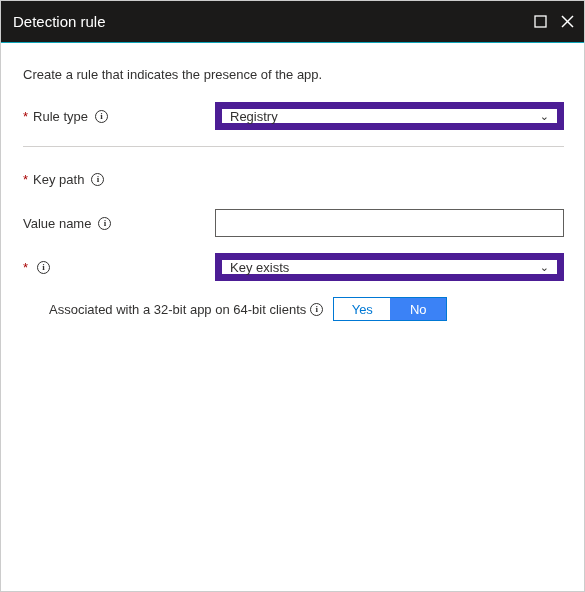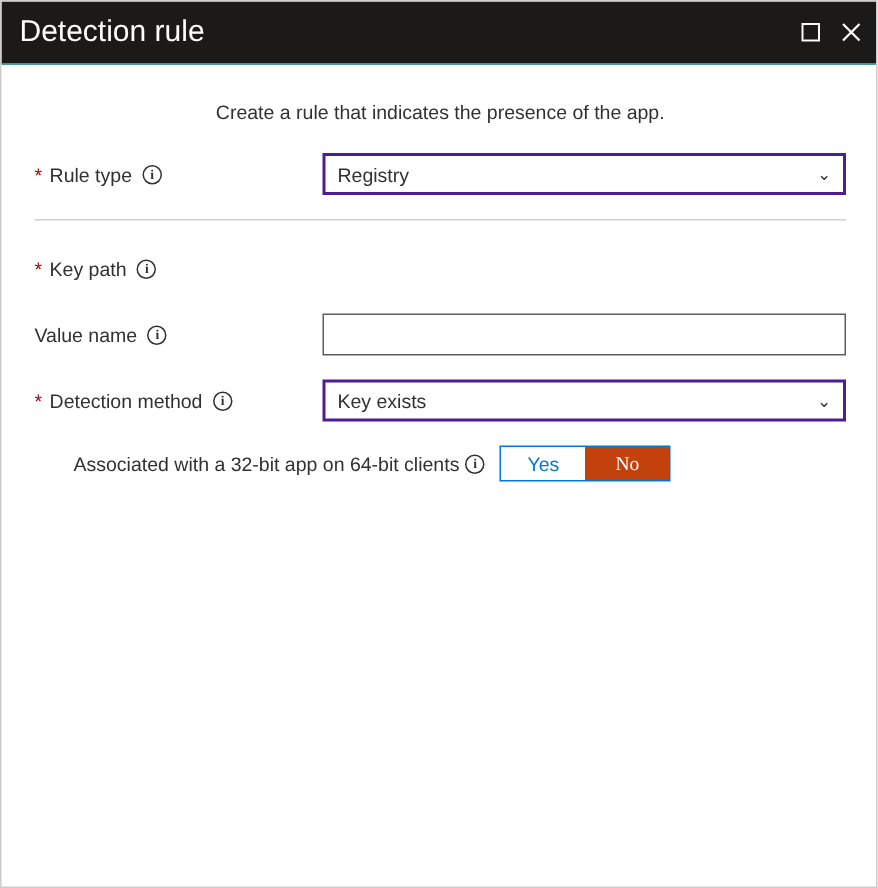--- a/index.html
+++ b/index.html
@@ -16,36 +16,35 @@
       background: #1b1a19;
       color: #fff;
       height: 42px;
       display: flex;
       align-items: center;
       padding: 0 12px;
       justify-content: space-between;
       border-bottom: 1px solid #0ea5b9;
     }
     .titlebar-title {
-      font-size: 20px;
+      font-size: 15px;
       font-weight: 400;
     }
     .titlebar-controls {
       display: flex;
       gap: 14px;
       align-items: center;
     }
     .titlebar-controls span { color: #fff; font-size: 14px; display:flex; align-items:center;}
     .content {
       padding: 24px 22px 0 22px;
     }
     .desc {
       margin-bottom: 20px;
       color: #323130;
-      text-align: center;
     }
     .form-row {
       display: flex;
       align-items: center;
       margin-bottom: 16px;
       min-height: 28px;
     }
     .label-col {
       width: 192px;
       display: flex;
@@ -84,21 +83,21 @@
       font-size: 13px;
       font-family: inherit;
       background: #fff;
       color: #323130;
     }
     .select {
       display: flex;
       align-items: center;
       justify-content: space-between;
       cursor: pointer;
-      border: 2px solid #4c1d95;
+      border: 7px solid #4c1d95;
     }
     .textinput.valid {
       border: 1px solid #7b4b9e;
       padding-right: 26px;
     }
     .chevron {
       font-size: 11px;
     }
     .checkmark {
       position: absolute;
@@ -132,23 +131,22 @@
       align-items: center;
       justify-content: center;
       font-size: 13px;
       cursor: pointer;
     }
     .toggle-btn.inactive {
       background: #fff;
       color: #0078d4;
     }
     .toggle-btn.active {
-      background: #c2410c;
+      background: #3b82f6;
       color: #fff;
-      font-family: Liberation Serif, serif;
     }
     .footer {
       position: absolute;
       bottom: 0;
       left: 0;
       right: 0;
       border-top: 1px solid #d2d0ce;
       padding: 12px 22px;
       width: 585px;
     }
@@ -218,21 +216,20 @@
       <span class="info-icon">i</span>
     </div>
     <div class="field-col">
       <input type="text" class="textinput" value="" style="">
     </div>
   </div>
 
   <div class="form-row">
     <div class="label-col">
       <span class="required">*</span>
-      <span>Detection method</span>
       <span class="info-icon">i</span>
     </div>
     <div class="field-col">
       <div class="select">
         <span>Key exists</span>
         <span class="chevron">⌄</span>
       </div>
     </div>
   </div>
 

